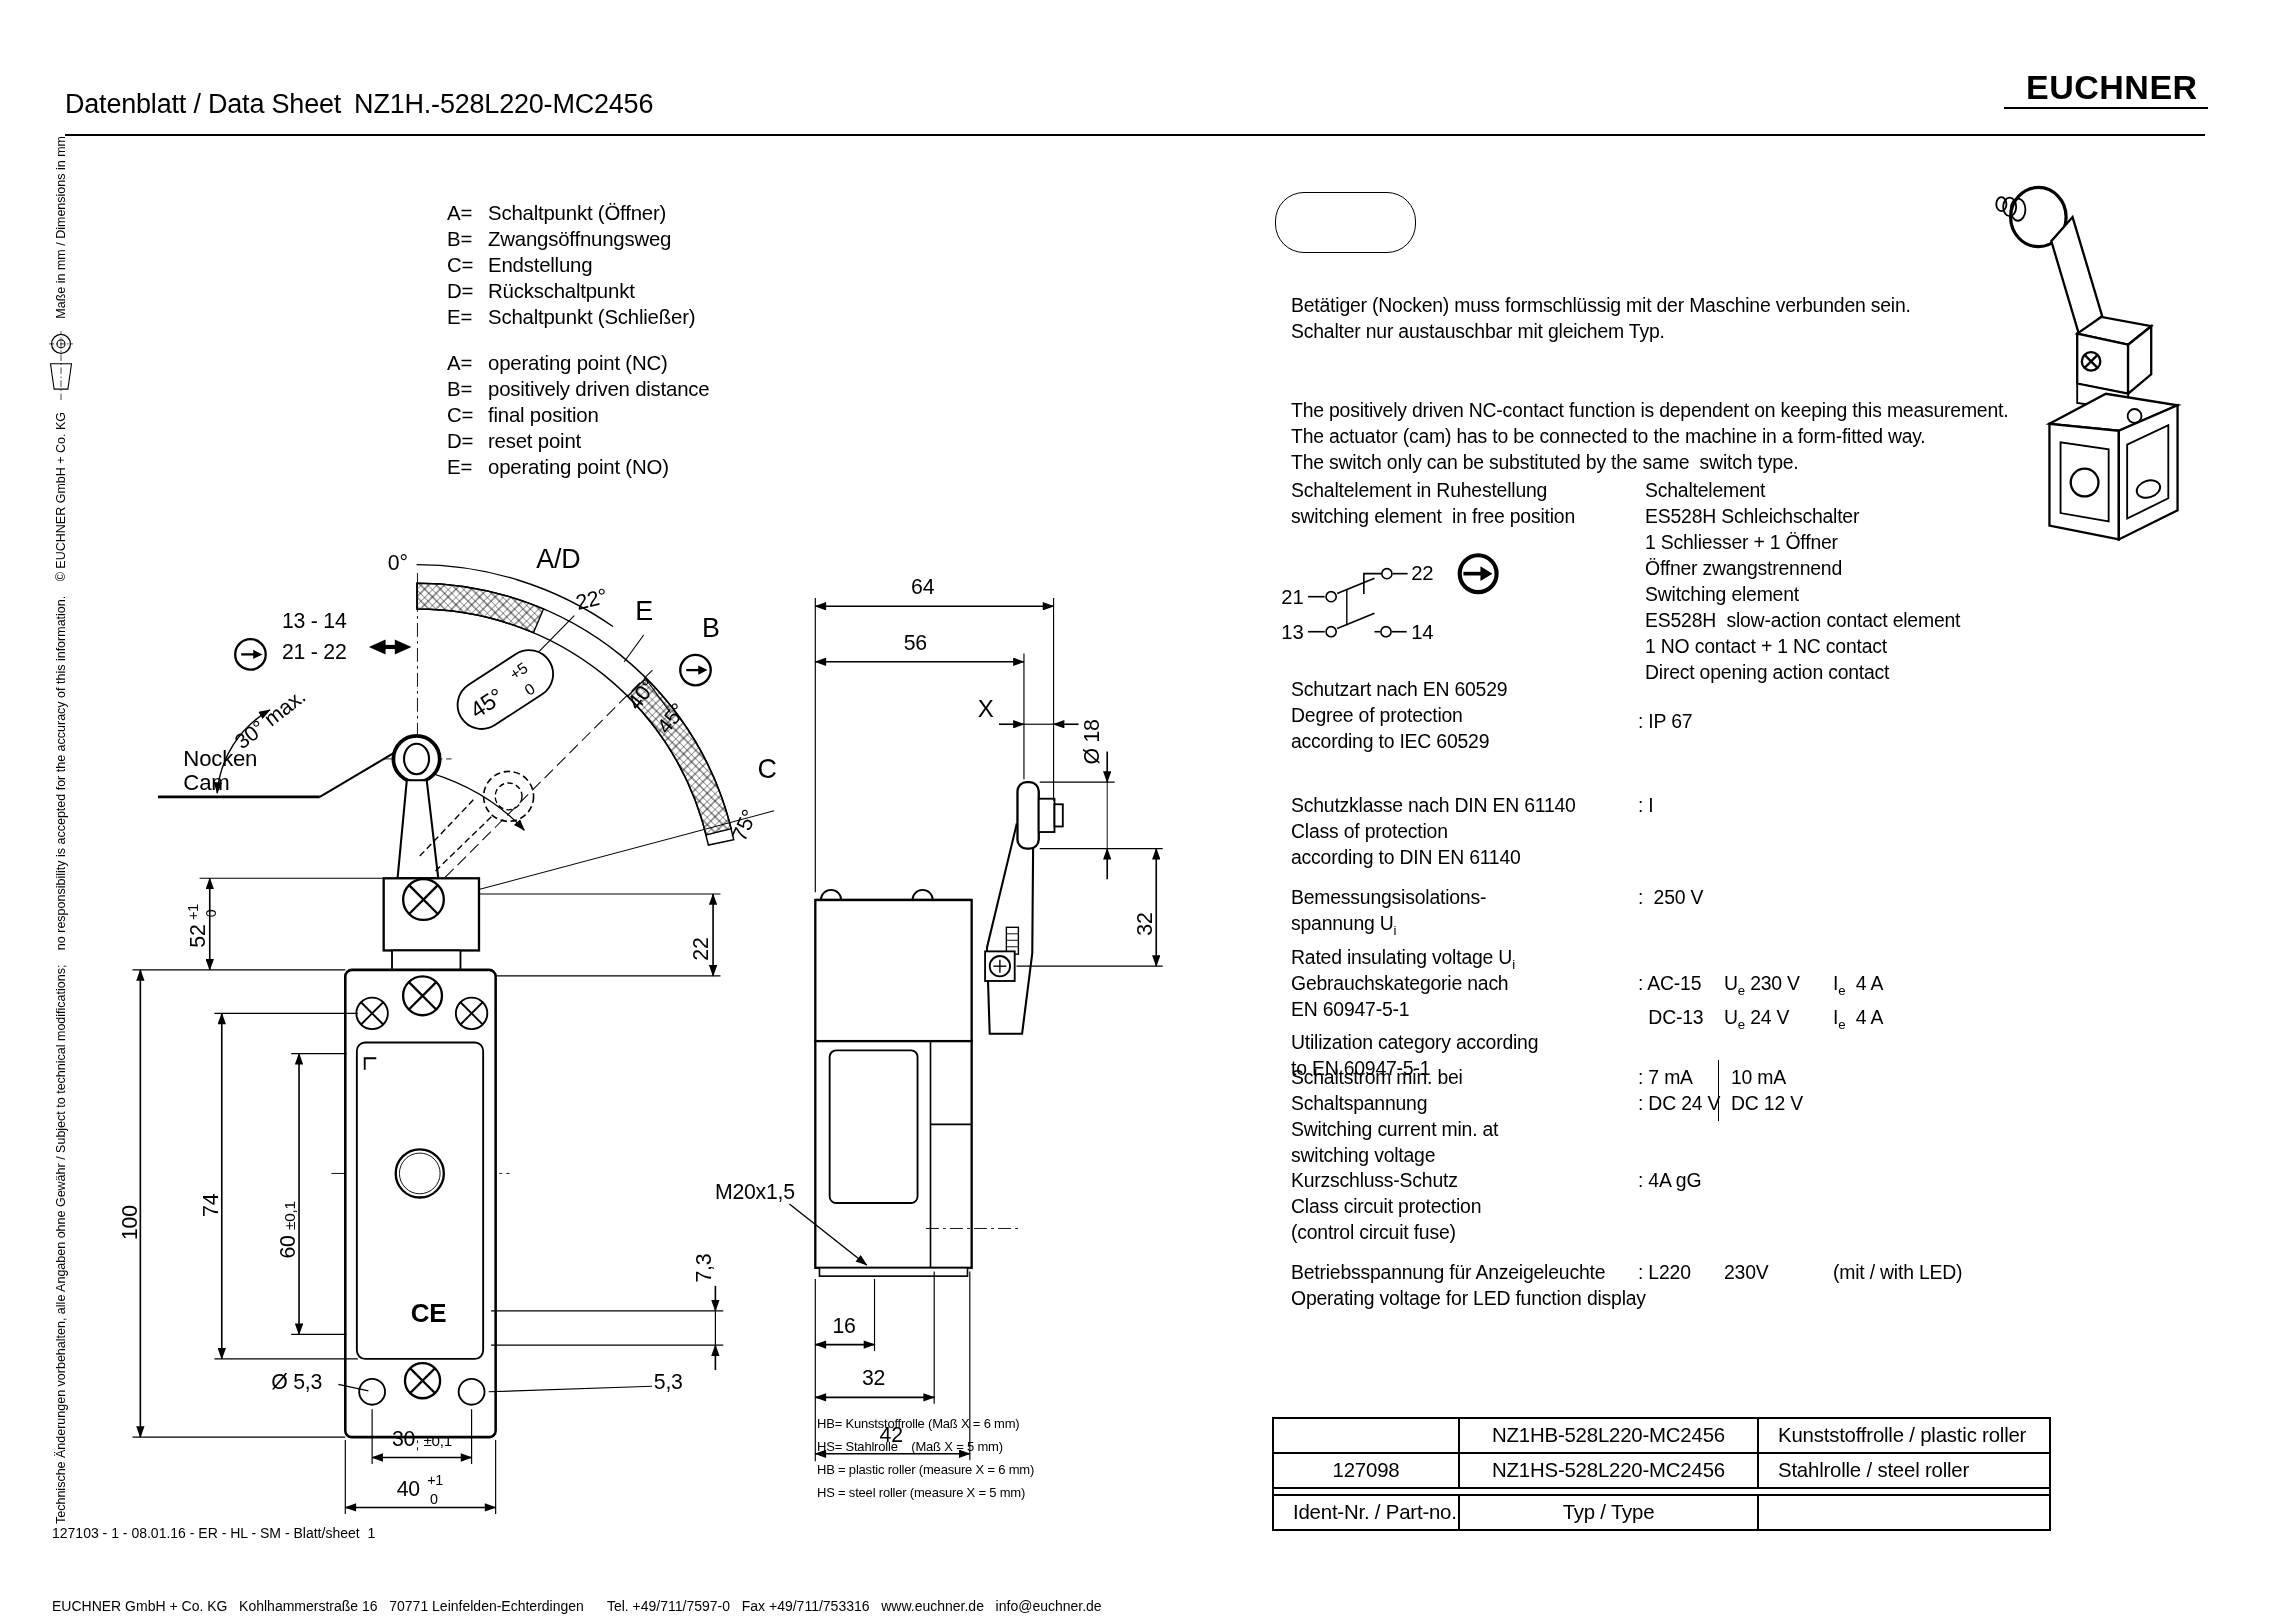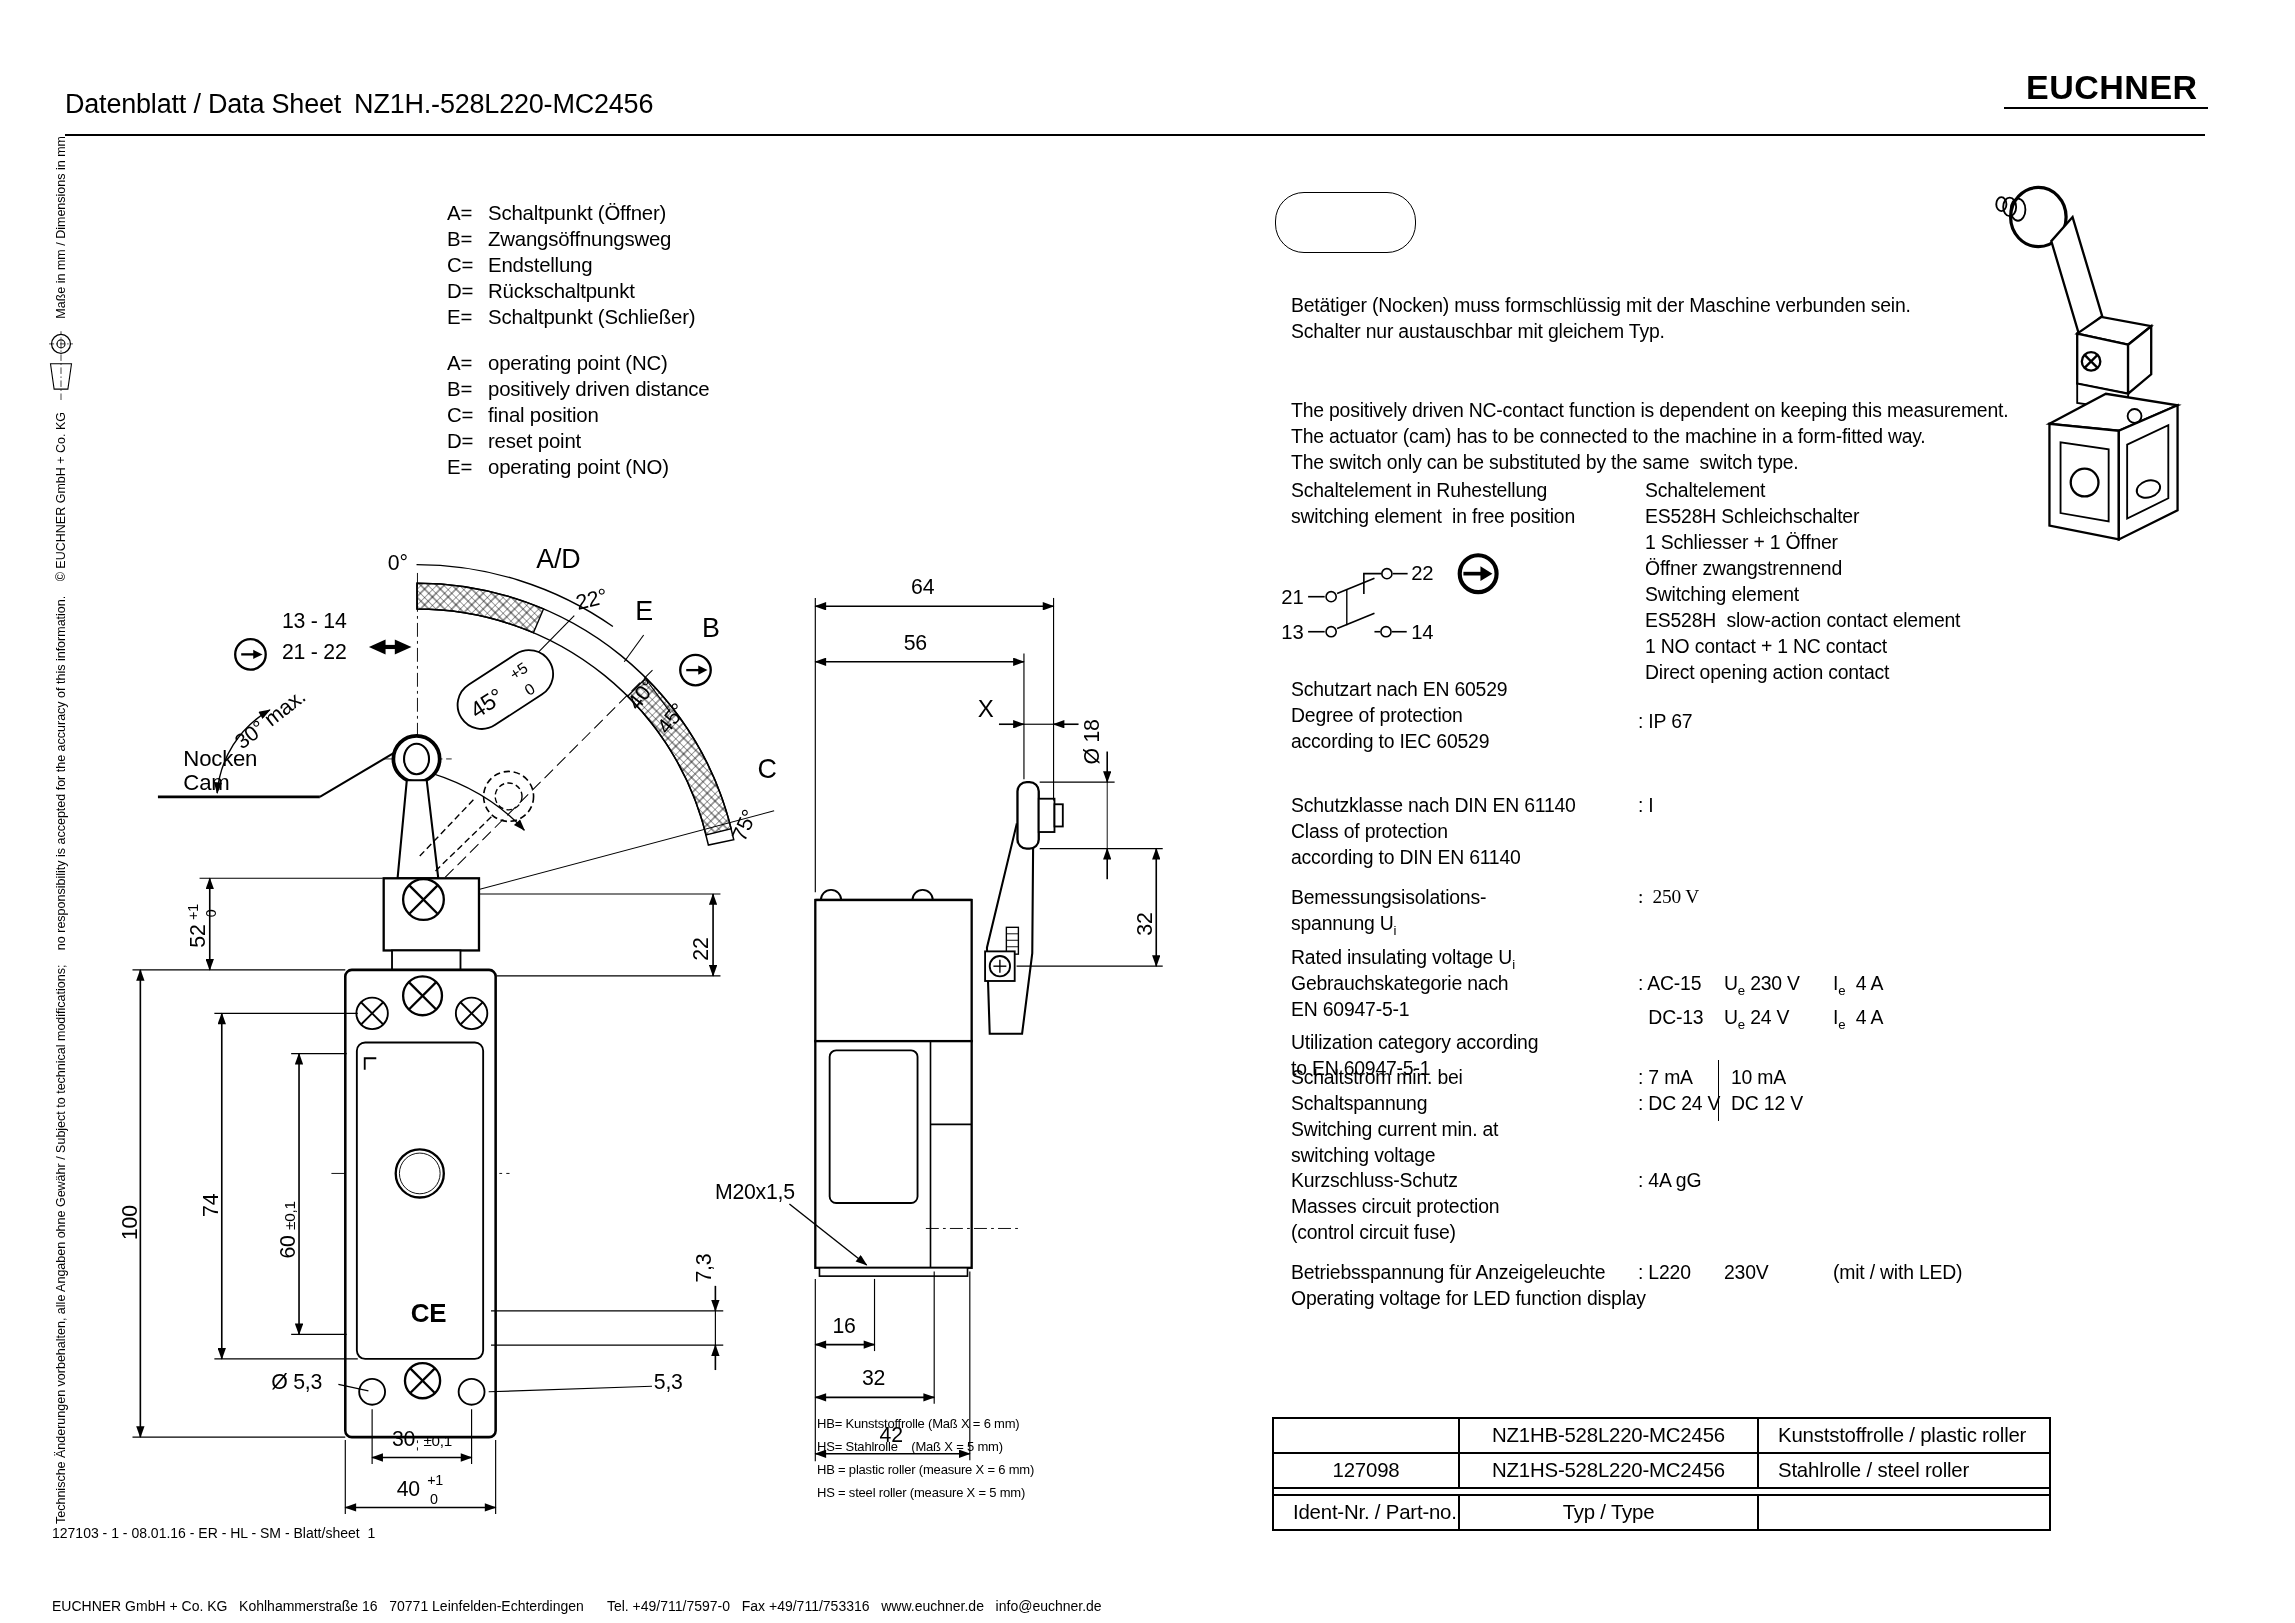--- a/index.html
+++ b/index.html
@@ -171,21 +171,21 @@
     <div data-bind="specs.1.labels.1">Class of protection</div>
     <div data-bind="specs.1.labels.2">according to DIN EN 61140</div>
   </div>
   <div class="spec-value" style="top:792px;" data-bind="specs.1.value">: I</div>
 
   <div class="spec-label" style="top:884px;">
     <div data-bind="specs.2.labels.0">Bemessungsisolations-</div>
     <div data-bind="specs.2.labels.1">spannung U<sub>i</sub></div>
     <div data-bind="specs.2.labels.2">Rated insulating voltage U<sub>i</sub></div>
   </div>
-  <div class="spec-value" style="top:884px;font-family:Liberation Serif, serif;" data-bind="specs.2.value">:  250 V</div>
+  <div class="spec-value" style="top:884px;" data-bind="specs.2.value">:  250 V</div>
 
   <div class="spec-label" style="top:970px;">
     <div data-bind="specs.3.labels.0">Gebrauchskategorie nach</div>
     <div data-bind="specs.3.labels.1">EN 60947-5-1</div>
     <div style="margin-top:6.5px" data-bind="specs.3.labels.2">Utilization category according</div>
     <div data-bind="specs.3.labels.3">to EN 60947-5-1</div>
   </div>
   <div class="spec-value" style="top:970px;">
     <div class="vgrid3">
       <span data-bind="specs.3.row1.0">: AC-15</span>
@@ -211,21 +211,21 @@
       </div>
       <div class="divcell" style="margin-top:-3.7px;padding-top:3.7px;padding-bottom:4.6px;">
         <div data-bind="specs.4.row1.1">10 mA</div>
         <div data-bind="specs.4.row2.1">DC 12 V</div>
       </div>
     </div>
   </div>
 
   <div class="spec-label" style="top:1167px;">
     <div data-bind="specs.5.labels.0">Kurzschluss-Schutz</div>
-    <div data-bind="specs.5.labels.1">Masses circuit protection</div>
+    <div data-bind="specs.5.labels.1">Class circuit protection</div>
     <div data-bind="specs.5.labels.2">(control circuit fuse)</div>
   </div>
   <div class="spec-value" style="top:1167px;" data-bind="specs.5.value">: 4A gG</div>
 
   <div class="spec-label" style="top:1259px;width:379px;">
     <div data-bind="specs.6.labels.0">Betriebsspannung für Anzeigeleuchte</div>
     <div data-bind="specs.6.labels.1">Operating voltage for LED function display</div>
   </div>
   <div class="spec-value" style="top:1259px;">
     <div class="vgrid3">

